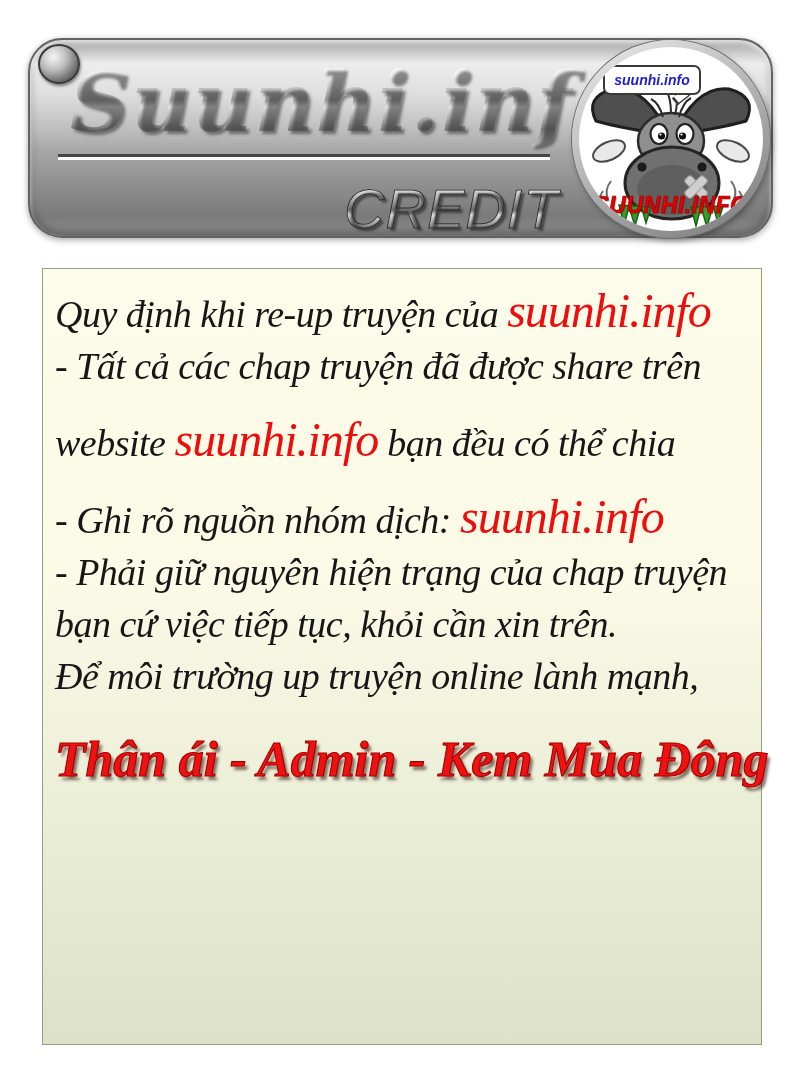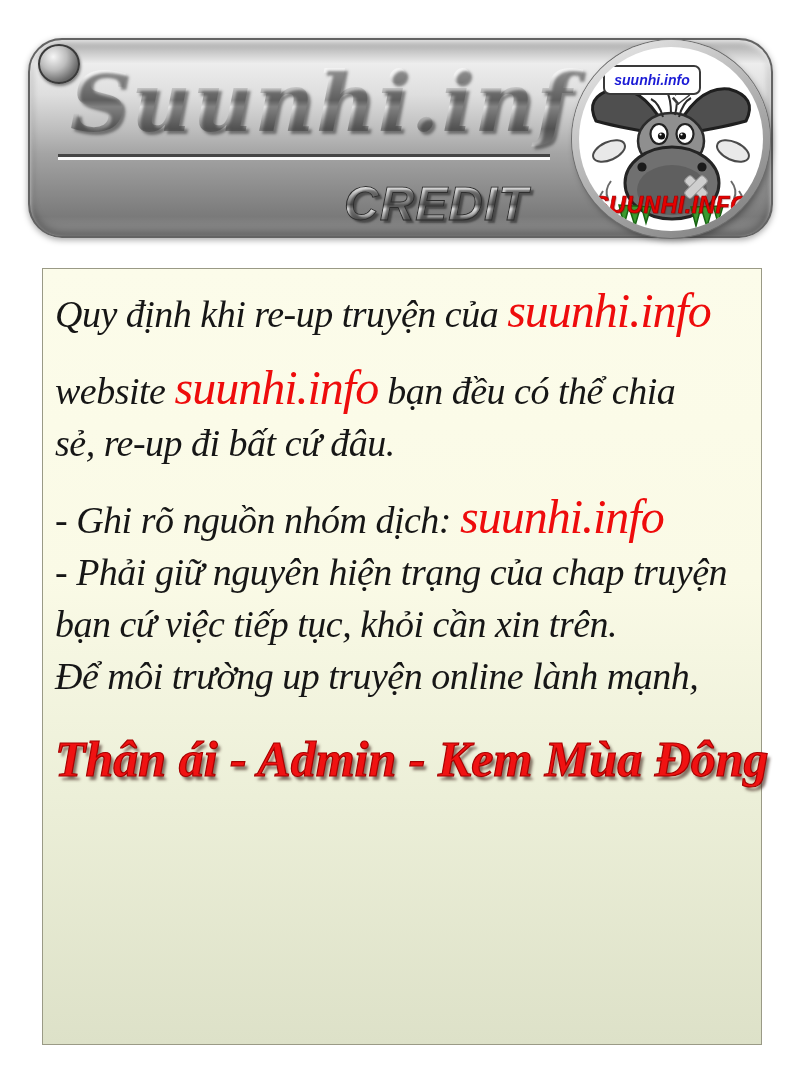--- a/index.html
+++ b/index.html
@@ -33,21 +33,21 @@
     -webkit-background-clip:text; background-clip:text; color:transparent;
     text-shadow: 3px 3px 3px rgba(45,45,45,0.55);
     white-space:nowrap;
   }
   .divider { position:absolute; left:28px; top:114px; width:492px; }
   .divider .d1 { height:3px; background:#454545; }
   .divider .d2 { height:3px; background:#fafafa; }
   .credit-label {
     position:absolute; left:314px; top:136px; width:250px;
     font-family:"Liberation Sans","DejaVu Sans",sans-serif;
-    font-style:italic; font-weight:bold; font-size:48px; letter-spacing:1px;
+    font-style:italic; font-weight:normal; font-size:56px; letter-spacing:1px;
     background:linear-gradient(180deg,#fdfdfd 0%,#cfcfcf 28%,#6e6e6e 52%,
                #e3e3e3 60%,#5a5a5a 88%,#9a9a9a 100%);
     -webkit-background-clip:text; background-clip:text; color:transparent;
     -webkit-text-stroke:1px #2e2e2e;
     text-shadow: 3px 3px 2px rgba(30,30,30,0.55);
     white-space:nowrap;
   }
 
   
   .logo-badge {
@@ -172,22 +172,22 @@
       <div class="bubble-tail"></div>
       <div class="bubble">
         <span class="bubble-text">suunhi.info</span>
       </div>
       <div class="logo-caption">SUUNHI.INFO</div>
     </div>
   </div>
 
   <div class="rules-box">
     <div class="line"><span>Quy định khi re-up truyện của </span><span class="seg-brand">suunhi.info</span></div>
+    <div class="line"><span>- Tất cả các chap truyện đã được share trên</span></div>
     <div class="line gap-before"><span>website </span><span class="seg-brand">suunhi.info</span><span> bạn đều có thể chia</span></div>
-    <div class="line"><span>sẻ, re-up đi bất cứ đâu.</span></div>
     <div class="line gap-before"><span>- Ghi rõ nguồn nhóm dịch: </span><span class="seg-brand">suunhi.info</span></div>
     <div class="line"><span>- Phải giữ nguyên hiện trạng của chap truyện</span></div>
     <div class="line"><span>bạn cứ việc tiếp tục, khỏi cần xin trên.</span></div>
     <div class="line"><span>Để môi trường up truyện online lành mạnh,</span></div>
     <div class="signature">Thân ái - Admin - Kem Mùa Đông</div>
   </div>
 
 </div>
 
 </body></html>

